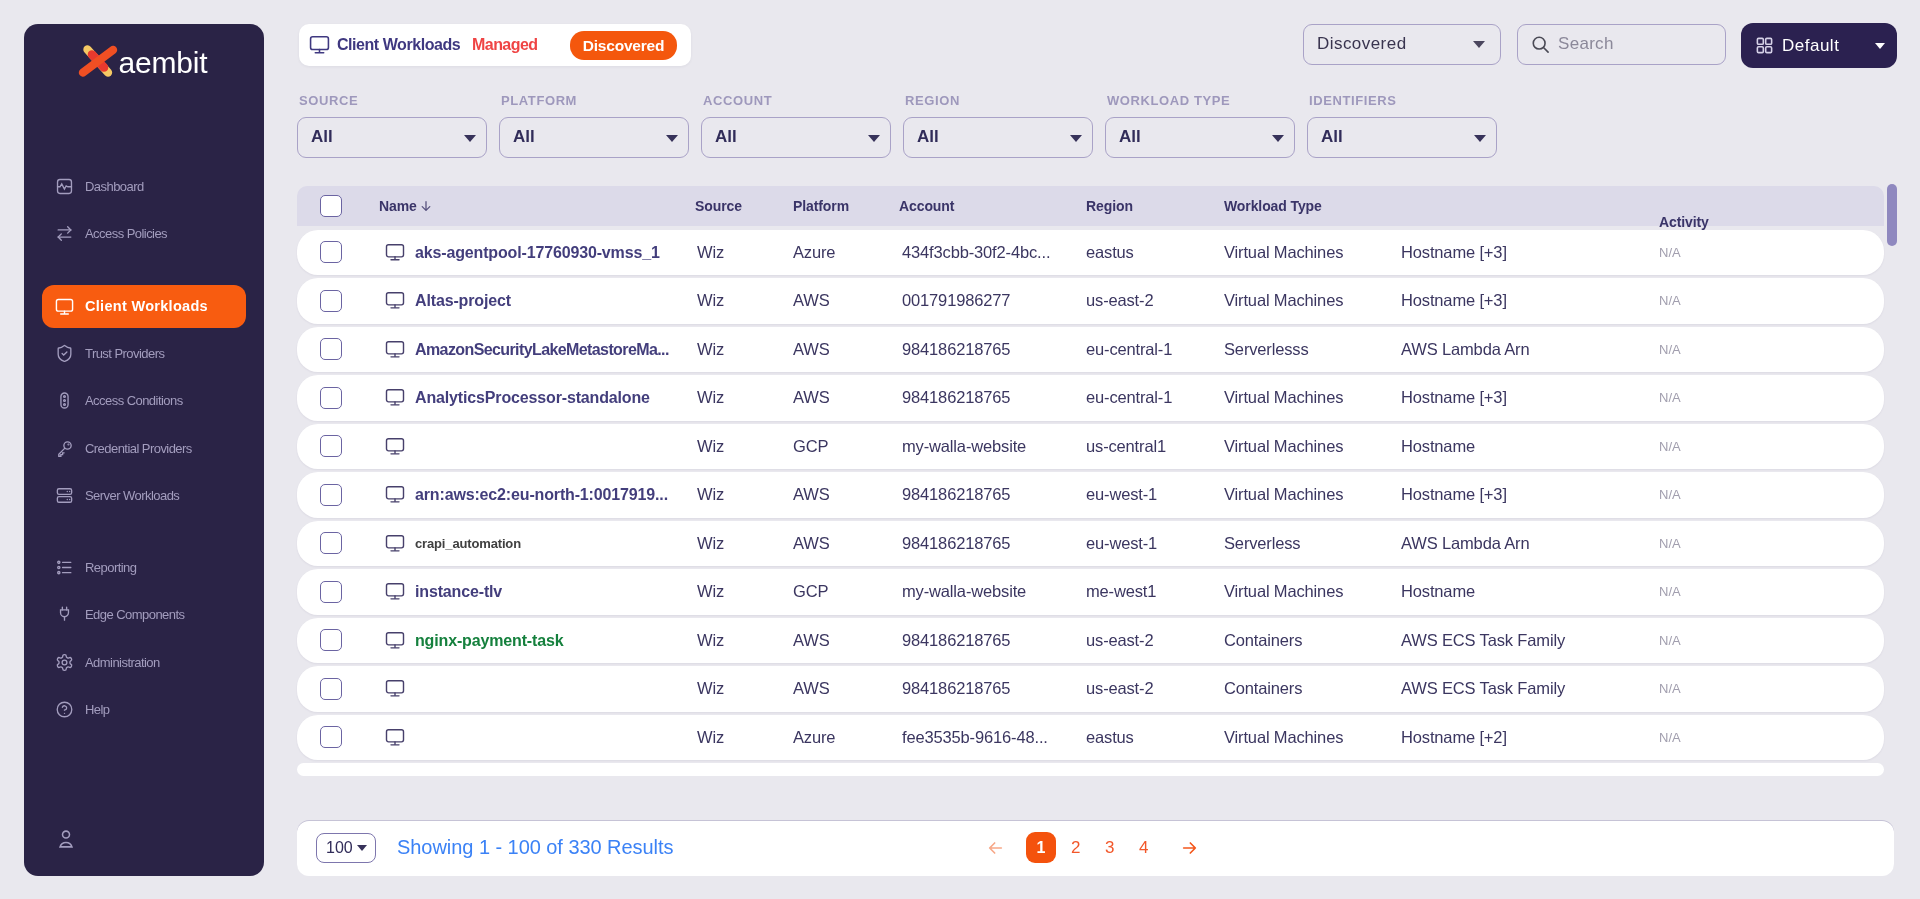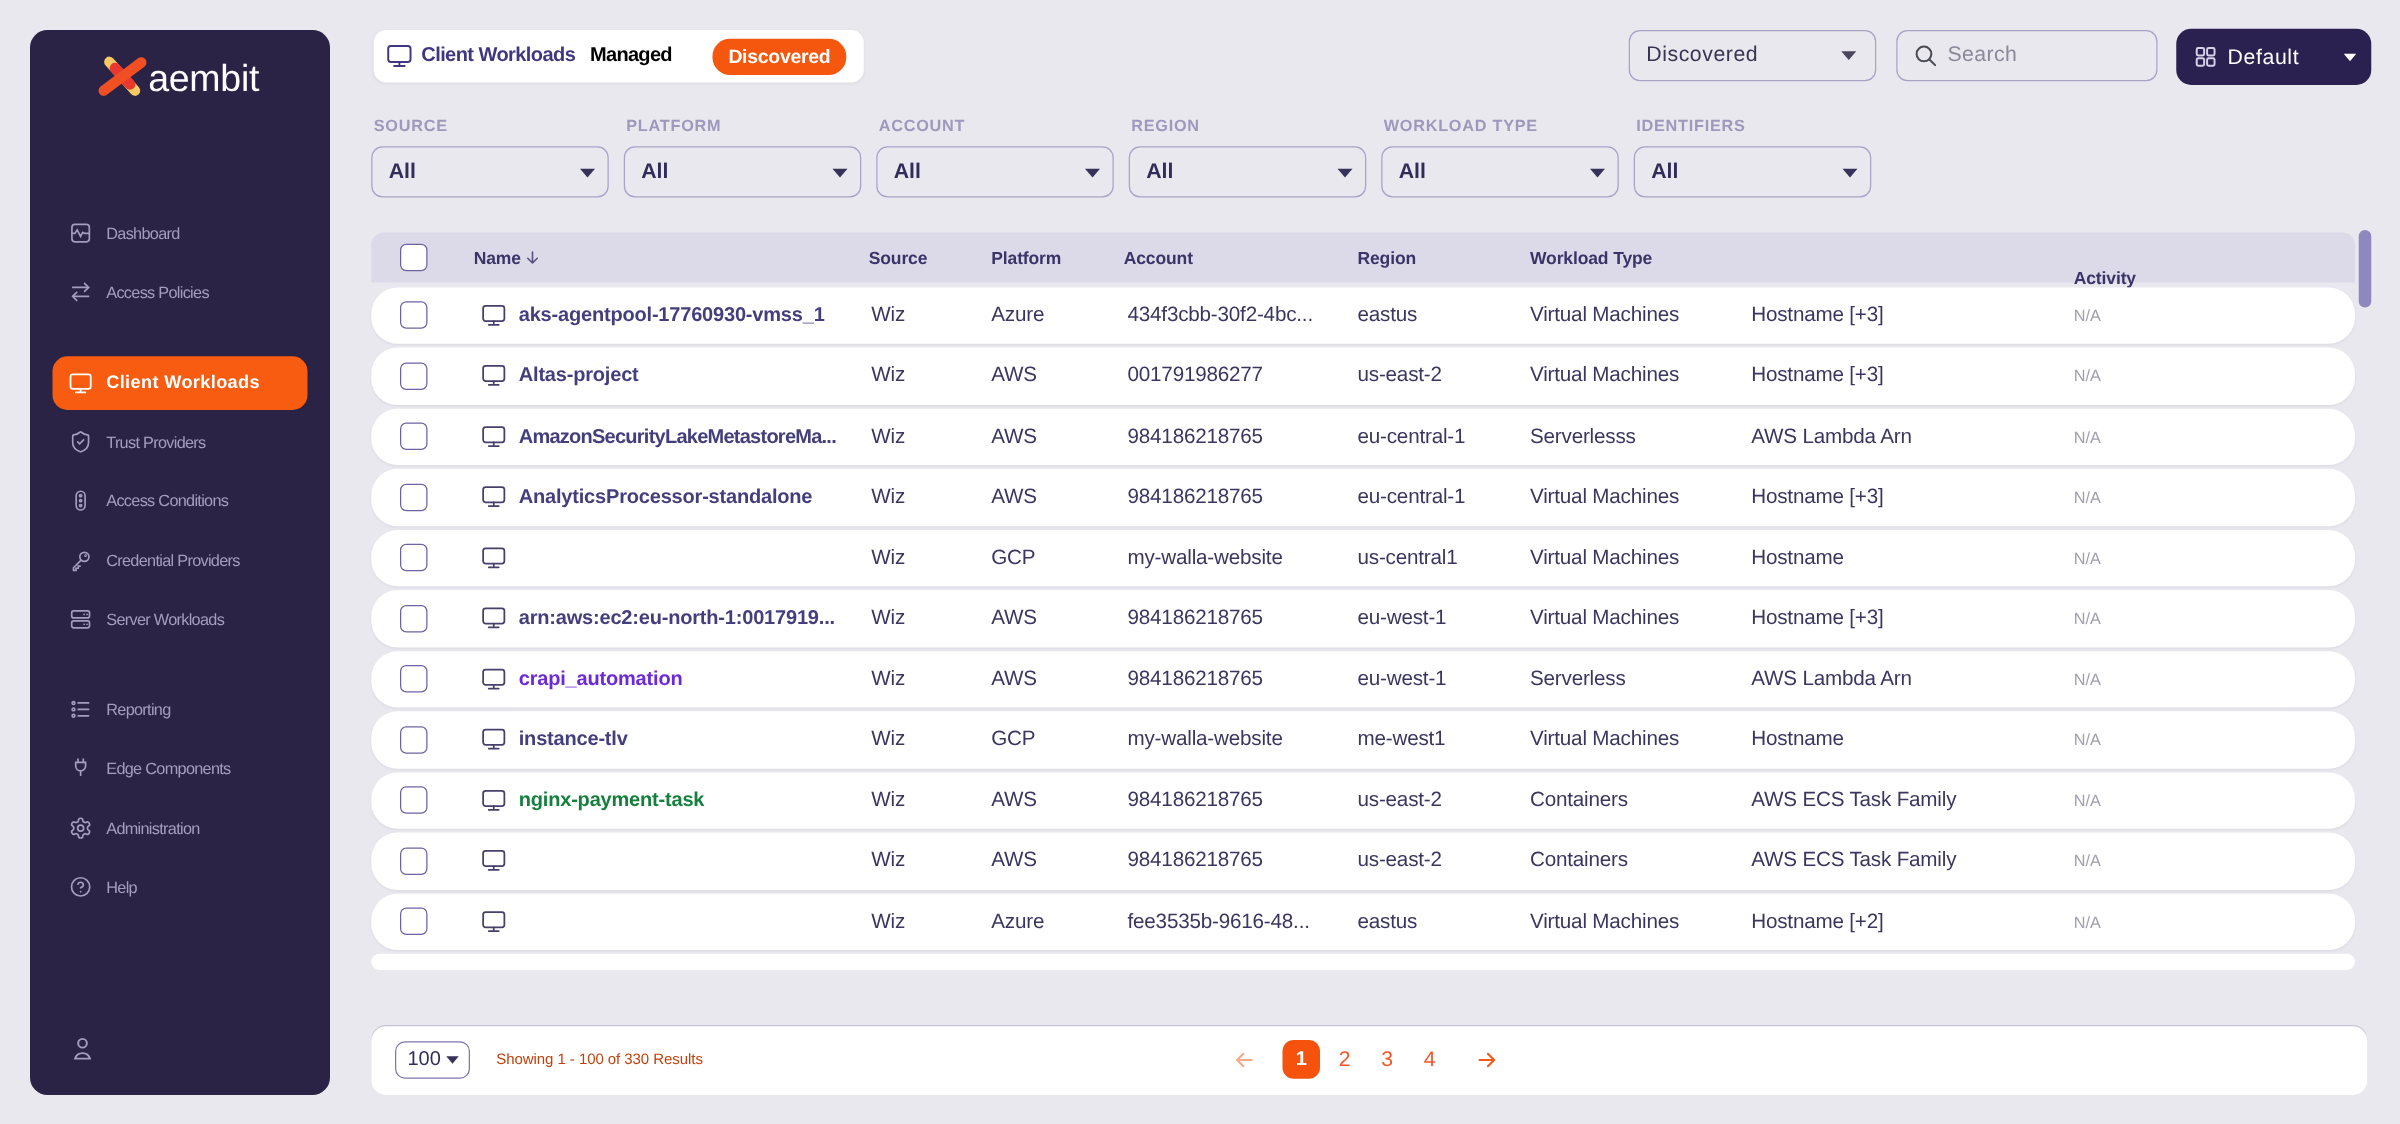--- a/index.html
+++ b/index.html
@@ -131,21 +131,21 @@
         <circle cx="12" cy="7.2" r="3.8"></circle>
         <path d="M5.5 20.6a6.8 6.8 0 0 1 13 0z"></path>
       </svg></div>
 </div>
 <div class="card" style="left:299px;top:24px;width:392px;height:42px">
 <div class="abs" style="left:10px;top:10px"><svg width="21" height="21" viewBox="0 0 24 24" fill="none" stroke="#3f3880" stroke-width="1.8" stroke-linecap="round">
         <rect x="1.8" y="3.2" width="20.4" height="14.6" rx="2.4"></rect>
         <path d="M12 17.8v2.4M7.2 21.4h9.6" stroke-linejoin="round"></path>
       </svg></div>
 <div class="abs" style="left:38px;top:0;height:42px;line-height:42px;font-size:16px;font-weight:bold;color:#3f3880;letter-spacing:-0.45px">Client Workloads</div>
-<div class="abs" style="left:173px;top:0;height:42px;line-height:42px;font-size:16px;font-weight:bold;color:#000000;letter-spacing:-0.55px">Managed</div>
+<div class="abs" style="left:173px;top:0;height:42px;line-height:42px;font-size:16px;font-weight:bold;color:#ef4444;letter-spacing:-0.55px">Managed</div>
 <div class="abs" style="left:271px;top:6.5px;width:107px;height:29px;background:#f4570d;border-radius:14px;color:#fff;font-weight:bold;font-size:15.5px;text-align:center;line-height:29px;letter-spacing:-0.2px">Discovered</div>
 </div>
 <div class="sel" style="left:1303px;top:24px;width:198px;height:41px">
 <div class="abs" style="left:13px;top:0;height:38px;line-height:38px;font-size:17px;letter-spacing:0.45px;color:#39344f">Discovered</div>
 <div class="caret" style="right:15px;top:16px;border-top-width:7px;border-left-width:6px;border-right-width:6px;border-top-color:#4b465e"></div>
 </div>
 <div class="sel" style="left:1517px;top:24px;width:209px;height:41px">
 <svg class="abs" style="left:13px;top:10px" width="19" height="19" viewBox="0 0 20 20" fill="none" stroke="#4a4a55" stroke-width="1.7" stroke-linecap="round">
       <circle cx="8.6" cy="8.6" r="6.2"></circle>
       <line x1="13.4" y1="13.4" x2="18" y2="18"></line>
@@ -293,21 +293,21 @@
 <div class="cell" style="left:927px;top:0;height:45.5px;line-height:45.5px">Virtual Machines</div>
 <div class="cell" style="left:1104px;top:0;height:45.5px;line-height:45.5px">Hostname [+3]</div>
 <div class="abs" style="left:1362px;top:0;height:45.5px;line-height:45.5px;font-size:13px;color:#a19eae">N/A</div>
 </div>
 <div class="row" style="top:520.5px">
 <div class="cb" style="left:23px;top:11.5px"></div>
 <div class="abs" style="left:88px;top:12px"><svg width="20" height="20" viewBox="0 0 24 24" fill="none" stroke="#47406b" stroke-width="1.7" stroke-linecap="round">
         <rect x="1.8" y="3.2" width="20.4" height="14.6" rx="2.4"></rect>
         <path d="M12 17.8v2.4M7.2 21.4h9.6" stroke-linejoin="round"></path>
       </svg></div>
-<div class="cell" style="left:118px;top:0;height:45.5px;line-height:45.5px;font-weight:bold;color:#6d28d9;font-size:16px;letter-spacing:-0.15px">crapi_automation</div>
+<div class="cell" style="left:118px;top:0;height:45.5px;line-height:45.5px;font-weight:bold;color:#404040;font-size:13px;letter-spacing:-0.15px">crapi_automation</div>
 <div class="cell" style="left:400px;top:0;height:45.5px;line-height:45.5px">Wiz</div>
 <div class="cell" style="left:496px;top:0;height:45.5px;line-height:45.5px">AWS</div>
 <div class="cell" style="left:605px;top:0;height:45.5px;line-height:45.5px">984186218765</div>
 <div class="cell" style="left:789px;top:0;height:45.5px;line-height:45.5px">eu-west-1</div>
 <div class="cell" style="left:927px;top:0;height:45.5px;line-height:45.5px">Serverless</div>
 <div class="cell" style="left:1104px;top:0;height:45.5px;line-height:45.5px">AWS Lambda Arn</div>
 <div class="abs" style="left:1362px;top:0;height:45.5px;line-height:45.5px;font-size:13px;color:#a19eae">N/A</div>
 </div>
 <div class="row" style="top:569.0px">
 <div class="cb" style="left:23px;top:11.5px"></div>
@@ -367,21 +367,21 @@
 <div class="cell" style="left:1104px;top:0;height:45.5px;line-height:45.5px">Hostname [+2]</div>
 <div class="abs" style="left:1362px;top:0;height:45.5px;line-height:45.5px;font-size:13px;color:#a19eae">N/A</div>
 </div>
 <div class="abs" style="left:297px;top:763px;width:1587px;height:12.5px;background:#fff;border-radius:9px"></div>
 <div class="abs" style="left:1887px;top:184px;width:10px;height:62px;background:#8f88bf;border-radius:5px"></div>
 <div class="card" style="left:297px;top:821px;width:1597px;height:54.5px;border-radius:12px;box-shadow:0 -1px 0 #c6c3d6">
 <div class="sel" style="left:19px;top:11.5px;width:60px;height:30px;border-color:#7d76ad;border-radius:8px">
 <div class="abs" style="left:9px;top:0;height:27px;line-height:27px;font-size:16px;color:#312c59">100</div>
 <div class="caret" style="right:8px;top:11px;border-top-width:6px;border-left-width:5px;border-right-width:5px"></div>
 </div>
-<div class="abs" style="left:100px;top:0;height:53.5px;line-height:53.5px;font-size:12px;color:#c2410c;letter-spacing:-0.05px">Showing 1 - 100 of 330 Results</div>
+<div class="abs" style="left:100px;top:0;height:53.5px;line-height:53.5px;font-size:20px;color:#3b82f6;letter-spacing:-0.05px">Showing 1 - 100 of 330 Results</div>
 <svg class="abs" style="left:688px;top:17px" width="21" height="20" viewBox="0 0 24 24" fill="none" stroke="#f7a888" stroke-width="2" stroke-linecap="round" stroke-linejoin="round">
       <path d="M19 12H5M11 6l-6 6 6 6"></path>
     </svg>
 <div class="abs" style="left:729px;top:11px;width:30px;height:31px;background:#f4520d;border-radius:9px;color:#fff;font-size:16px;font-weight:bold;text-align:center;line-height:31px">1</div>
 <div class="abs" style="left:774px;top:0;height:53.5px;line-height:53.5px;font-size:17px;color:#f2572a">2</div>
 <div class="abs" style="left:808px;top:0;height:53.5px;line-height:53.5px;font-size:17px;color:#f2572a">3</div>
 <div class="abs" style="left:842px;top:0;height:53.5px;line-height:53.5px;font-size:17px;color:#f2572a">4</div>
 <svg class="abs" style="left:882px;top:17px" width="21" height="20" viewBox="0 0 24 24" fill="none" stroke="#f4571c" stroke-width="2" stroke-linecap="round" stroke-linejoin="round">
       <path d="M5 12h14M13 6l6 6-6 6"></path>
     </svg>

